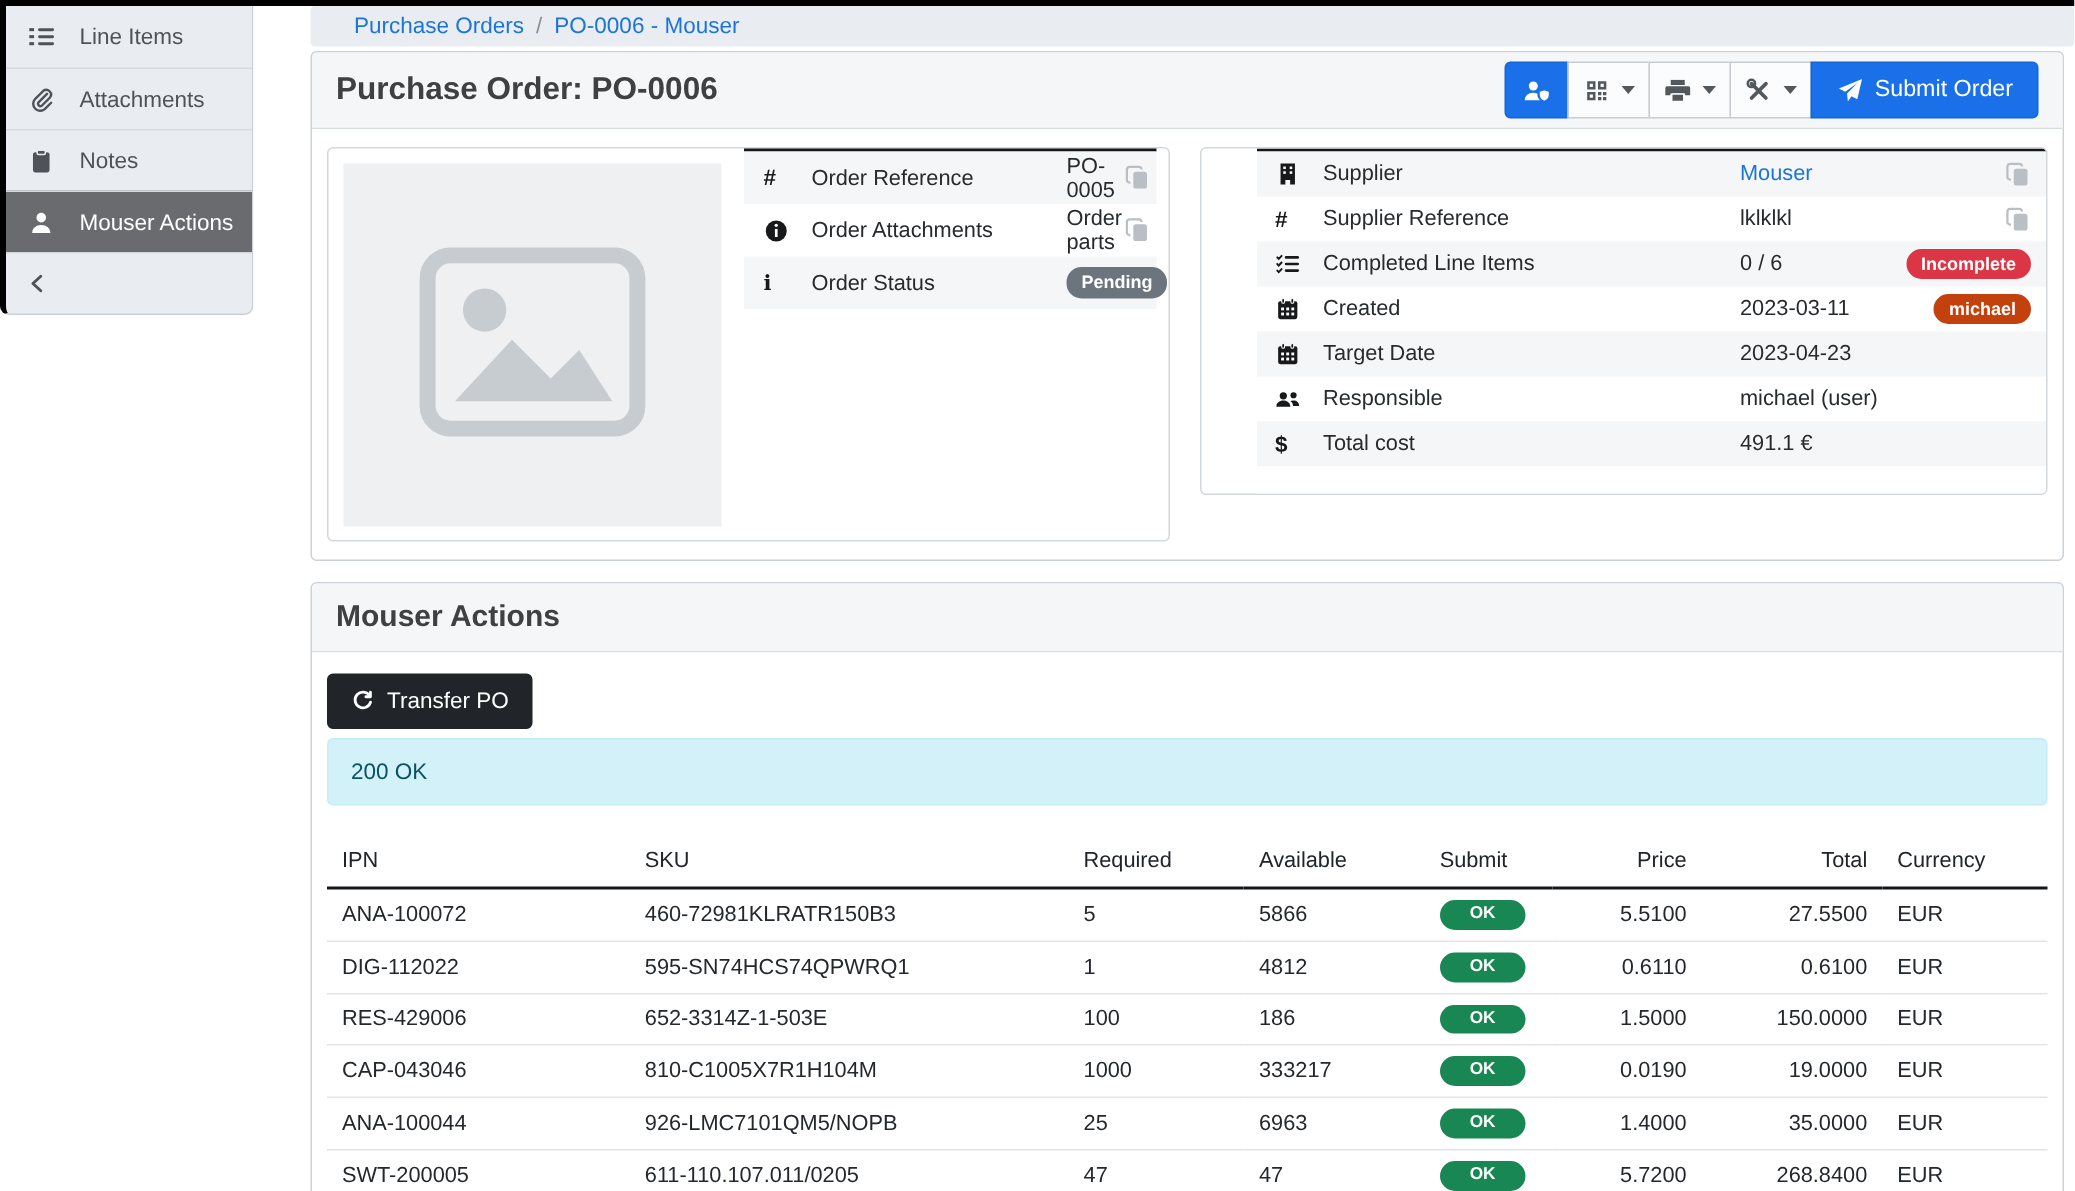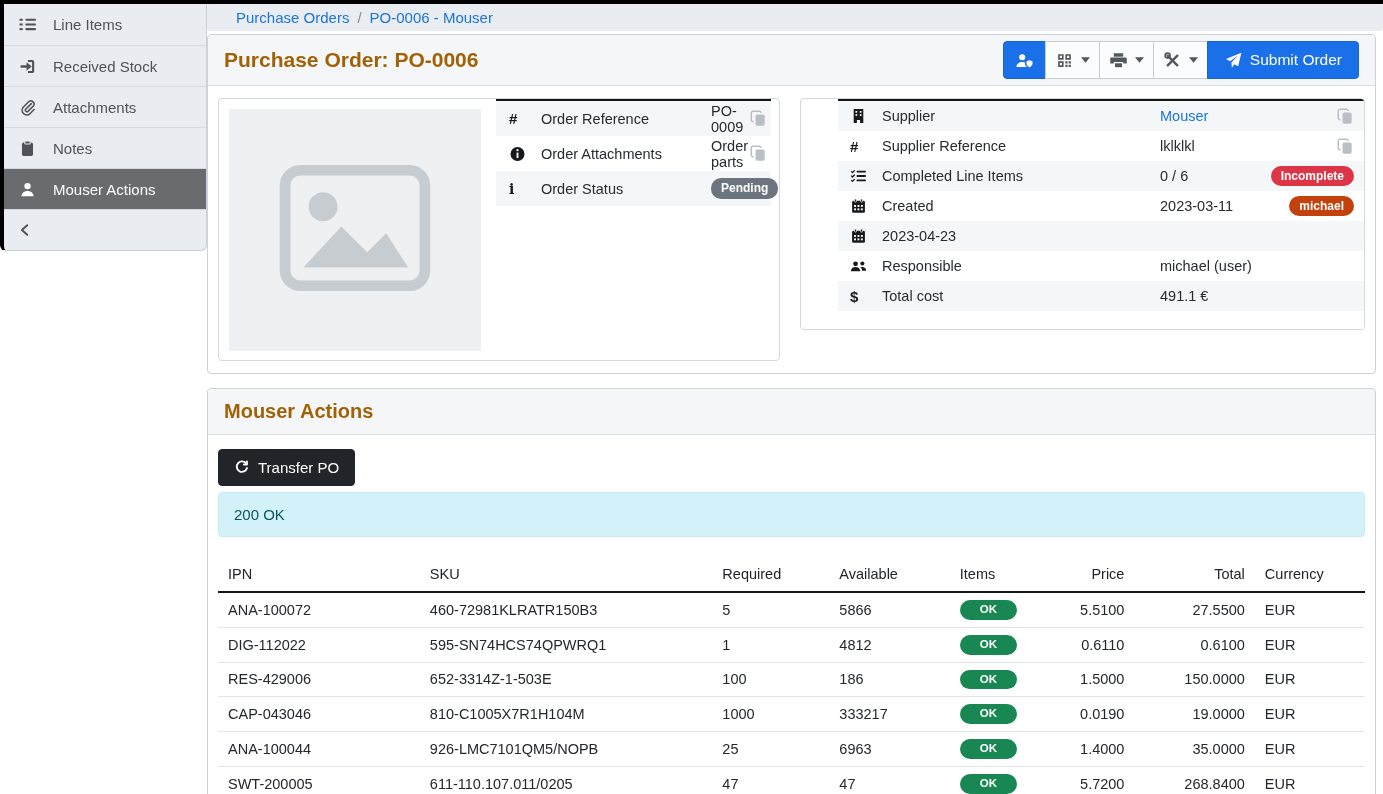--- a/index.html
+++ b/index.html
@@ -5,21 +5,21 @@
   * { box-sizing: border-box; margin: 0; padding: 0; }
   html,body { width:1383px; height:794px; overflow:hidden; }
   body {
     font-family: "Liberation Sans", "DejaVu Sans", sans-serif;
     background:#fff; position:relative; color:#272b2e;
   }
   .topbar { position:absolute; left:0; top:0; width:100%; height:4px; background:#000; z-index:20; }
 
   
   .sidebar {
-    position:absolute; left:0; top:4px; width:207px;
+    position:absolute; left:0; top:4px; width:169px;
     background:#e9edf2; border-left:4px solid #000;
     border-right:1px solid #c9d0d7; border-bottom:1px solid #c9d0d7;
     border-radius:0 0 6px 6px; overflow:hidden;
   }
   .sidebar-item {
     height:41px; display:flex; align-items:center; gap:16px;
     padding-left:14px; font-size:15px; color:#4d5358; cursor:pointer;
   }
   .sidebar-item + .sidebar-item, .sidebar-collapse { border-top:1px solid #d5dade; }
   .sidebar-item.active { background:#696b6e; color:#fff; }
@@ -37,21 +37,21 @@
     display:flex; align-items:center; padding-left:29px; gap:8px; font-size:15px;
   }
   .breadcrumb-bar a { color:#1b75d8; text-decoration:none; cursor:pointer; }
   .crumb-sep { color:#8a9096; }
 
   .panel { border:1px solid #ccd2d8; border-radius:4px; background:#fff; margin-top:3px; }
   .panel-header {
     background:#f4f6f7; border-bottom:1px solid #d8dde1; border-radius:4px 4px 0 0;
     padding:6px 16px; display:flex; align-items:center; justify-content:space-between; min-height:50px;
   }
-  .panel-title { font-size:21px; font-weight:600; color:#a16207; }
+  .panel-title { font-size:21px; font-weight:600; color:#404040; }
 
   
   .toolbar { display:flex; }
   .btn {
     height:38px; border:1px solid #c6ccd2; background:#fbfcfd; color:#53585d;
     display:flex; align-items:center; justify-content:center; gap:7px; cursor:pointer; font-size:15px;
   }
   .btn + .btn { margin-left:-1px; }
   .btn:first-child { border-radius:4px 0 0 4px; }
   .btn:last-child { border-radius:0 4px 4px 0; }
@@ -133,29 +133,20 @@
               <rect x="6.5" y="2.6" width="10" height="1.9" rx=".9"></rect>
               <rect x="6.5" y="7" width="10" height="1.9" rx=".9"></rect>
               <rect x="6.5" y="11.4" width="10" height="1.9" rx=".9"></rect>
               <rect x="1" y="2.6" width="3" height="1.9"></rect>
               <rect x="1" y="7" width="3" height="1.9"></rect>
               <rect x="1" y="11.4" width="3" height="1.9"></rect>
             </g>
           </svg>
         </span>
         <span>Line Items</span>
-      </div>
-      <div class="sidebar-item">
-        <span class="s-icon">
-          <svg viewBox="0 0 16 16" fill="currentColor">
-            <path d="M1.5 6.8h5.6V4L12 8l-4.9 4V9.2H1.5z"></path>
-            <path d="M8.5 1.8h4A1.8 1.8 0 0 1 14.3 3.6v8.8a1.8 1.8 0 0 1-1.8 1.8h-4v-2h3.8V3.8H8.5z"></path>
-          </svg>
-        </span>
-        <span>Received Stock</span>
       </div>
       <div class="sidebar-item">
         <span class="s-icon">
           <svg viewBox="0 0 16 16" fill="none" stroke="currentColor" stroke-width="1.5" stroke-linecap="round">
             <path d="M11.6 4.3 6.3 9.6a1.5 1.5 0 0 0 2.1 2.1l5.1-5.1a3 3 0 0 0-4.2-4.2L4 7.7a4.4 4.4 0 0 0 6.2 6.2l4-4"></path>
           </svg>
         </span>
         <span>Attachments</span>
       </div>
       <div class="sidebar-item">
@@ -268,21 +259,21 @@
                   <circle cx="29" cy="28" r="9.5" fill="#c7ccd1"></circle>
                   <path d="M16 68 41 41l17 17 12.5-12.5L85 68z" fill="#c7ccd1"></path>
                 </svg></span>
           </div>
           <div class="left-details details-stripe">
               <div class="detail-row">
                 <span class="d-icon">
                   <span style="font-weight:700;font-size:15px;">#</span>
                 </span>
                 <span class="d-label">Order Reference</span>
-                <span class="d-value">PO-0009</span>
+                <span class="d-value">PO-0005</span>
                 <span class="d-trail">
                   <span class="copy-btn">
                     <svg viewBox="0 0 16 16">
                       <rect x="5.2" y="4.2" width="8.6" height="10.6" rx="1.6" fill="currentColor"></rect>
                       <path d="M3.4 11h-.6A1.6 1.6 0 0 1 1.2 9.4V2.8A1.6 1.6 0 0 1 2.8 1.2h6a1.6 1.6 0 0 1 1.6 1.6" fill="none" stroke="currentColor" stroke-width="1.4"></path>
                     </svg>
                   </span>
                 </span>
               </div>
               <div class="detail-row">
@@ -406,20 +397,21 @@
                     <g fill="#fff">
                       <rect x="3.6" y="7" width="1.9" height="1.9"></rect>
                       <rect x="7" y="7" width="1.9" height="1.9"></rect>
                       <rect x="10.4" y="7" width="1.9" height="1.9"></rect>
                       <rect x="3.6" y="10.4" width="1.9" height="1.9"></rect>
                       <rect x="7" y="10.4" width="1.9" height="1.9"></rect>
                       <rect x="10.4" y="10.4" width="1.9" height="1.9"></rect>
                     </g>
                   </svg>
                 </span>
+                <span class="d-label">Target Date</span>
                 <span class="d-value">2023-04-23</span>
                 <span class="d-trail"></span>
               </div>
               <div class="detail-row">
                 <span class="d-icon">
                   <svg viewBox="0 0 19 16" fill="currentColor">
                     <circle cx="6.2" cy="5.6" r="2.7"></circle>
                     <path d="M1 13.8c0-2.8 2.3-4.6 5.2-4.6s5.2 1.8 5.2 4.6z"></path>
                     <circle cx="13.8" cy="5.2" r="2.3"></circle>
                     <path d="M12.6 9.3c.4-.1.8-.1 1.2-.1 2.4 0 4.2 1.5 4.2 4h-4.5c-.1-1.6-.9-2.9-2.1-3.7z"></path>
@@ -469,21 +461,21 @@
             <col style="width: 8.7%;">
             <col style="width: 10.5%;">
             <col style="width: 9.6%;">
           </colgroup>
         <thead>
             <tr>
               <th>IPN</th>
               <th>SKU</th>
               <th>Required</th>
               <th>Available</th>
-              <th>Items</th>
+              <th>Submit</th>
               <th class="al-right">Price</th>
               <th class="al-right">Total</th>
               <th>Currency</th>
             </tr>
           </thead>
         <tbody>
             <tr>
               <td>ANA-100072</td>
               <td>460-72981KLRATR150B3</td>
               <td>5</td>

